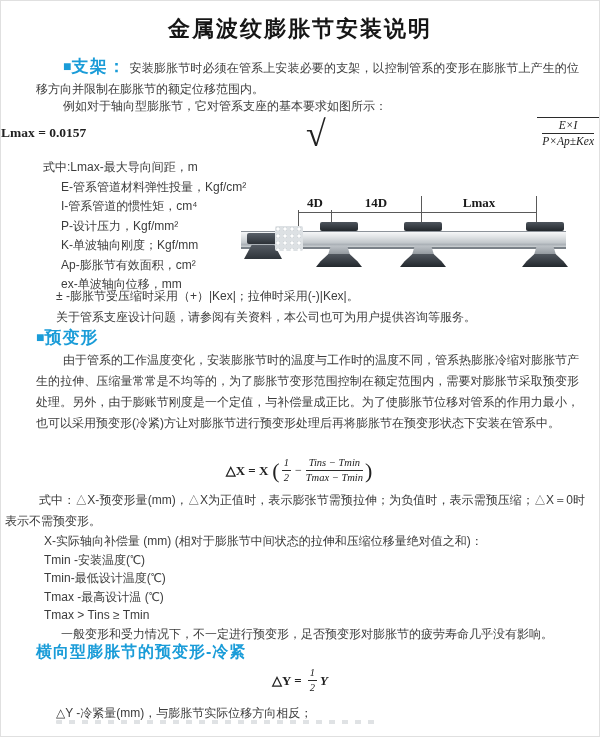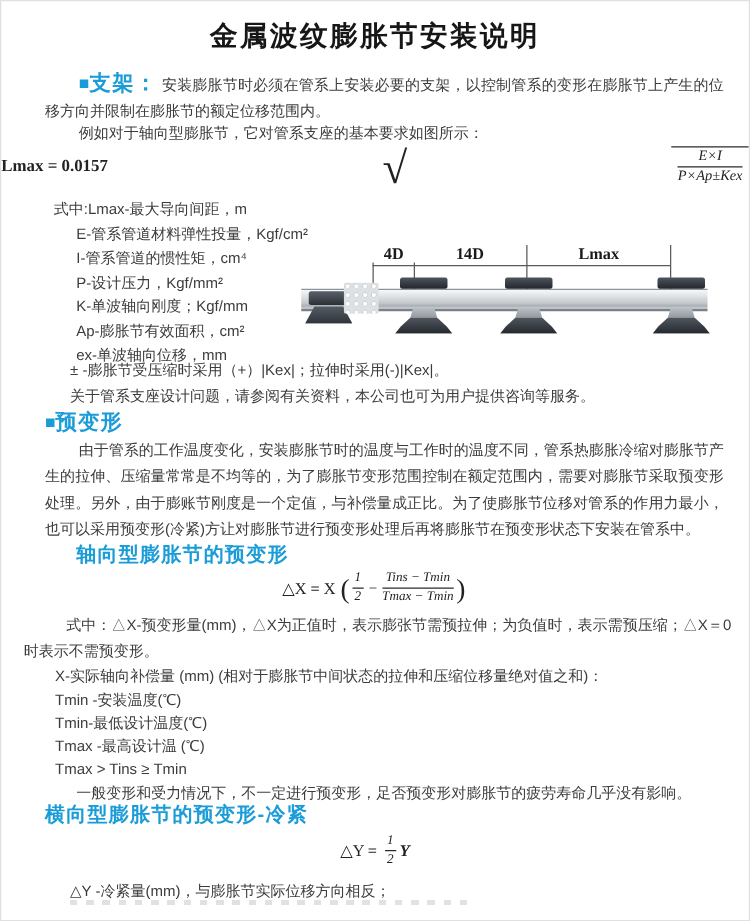--- a/index.html
+++ b/index.html
@@ -51,27 +51,27 @@
   .pedestal{position:absolute;top:61px;width:46px;height:13px;
         background:linear-gradient(180deg,#51575f,#23282d);
         clip-path:polygon(27% 0,73% 0,90% 55%,100% 100%,0 100%,10% 55%);}
   
   .sec2-head{top:325px;left:35px;}
   .sec2-para{top:349px;left:35px;right:20px;text-indent:27px;}
   .sub-head{color:#1a9cd8;font-size:16px;font-weight:bold;letter-spacing:1px;}
   .axial-head{top:433px;left:60px;}
   .formula2{top:456px;left:0;right:0;display:flex;justify-content:center;align-items:center;
             font-family:"Liberation Serif",serif;color:#222;}
-  .f2-pre{font-weight:normal;font-size:13px;margin-right:2px;text-align:center;}
+  .f2-pre{font-weight:bold;font-size:13px;margin-right:2px;text-align:center;}
   .paren{font-size:22px;font-weight:normal;line-height:22px;padding:0 2px;}
   .f-op{font-size:12px;padding:0 4px;}
   .frac-sm{display:inline-block;text-align:center;font-size:10.5px;line-height:12px;font-style:italic;}
   .frac-sm .num{display:block;border-bottom:1px solid #2b2b2b;padding:0 2px 1px 2px;}
   .frac-sm .den{display:block;padding-top:1px;}
-  .explain{top:489px;left:18px;right:14px;text-indent:34px;}
+  .explain{top:489px;left:4px;right:14px;text-indent:34px;}
   .items{top:531px;left:43px;right:16px;font-size:12px;line-height:18.6px;color:#3c3c3c;}
   .items .indent1{text-indent:17px;}
   .lateral-head{top:641px;left:35px;}
   .formula3{top:666px;left:0;right:0;display:flex;justify-content:center;align-items:center;
             font-family:"Liberation Serif",serif;color:#222;}
   .f3-post{font-weight:bold;font-size:13px;font-style:italic;margin-left:3px;}
   .note-line{top:704px;left:55px;right:20px;font-size:12px;color:#3c3c3c;}
   .sliver{top:719px;left:55px;width:320px;height:4px;opacity:.45;border-radius:1px;
           background:repeating-linear-gradient(90deg,#b9bfc4 0 6px,rgba(0,0,0,0) 6px 13px);}
 </style>
@@ -138,21 +138,20 @@
     <div class="cap" style="left:287px;"></div>
     <div class="neck" style="left:295px;"></div>
     <div class="pedestal" style="left:283px;"></div>
   </div>
 
   <div class="abs sec2-head">
     <span class="sec-bullet">■</span><span class="sec-head-inline">预变形</span>
   </div>
   <div class="abs body-txt sec2-para">由于管系的工作温度变化，安装膨胀节时的温度与工作时的温度不同，管系热膨胀冷缩对膨胀节产生的拉伸、压缩量常常是不均等的，为了膨胀节变形范围控制在额定范围内，需要对膨胀节采取预变形处理。另外，由于膨账节刚度是一个定值，与补偿量成正比。为了使膨胀节位移对管系的作用力最小，也可以采用预变形(冷紧)方让对膨胀节进行预变形处理后再将膨胀节在预变形状态下安装在管系中。</div>
 
-  <div class="abs sub-head axial-head">轴向型膨胀节的预变形</div>
 
   <div class="abs formula2">
     <span class="f2-pre">△X = X</span>
     <span class="paren">(</span>
     <span class="frac-sm">
       <span class="num">1</span>
       <span class="den">2</span>
     </span>
     <span class="f-op">−</span>
     <span class="frac-sm">

